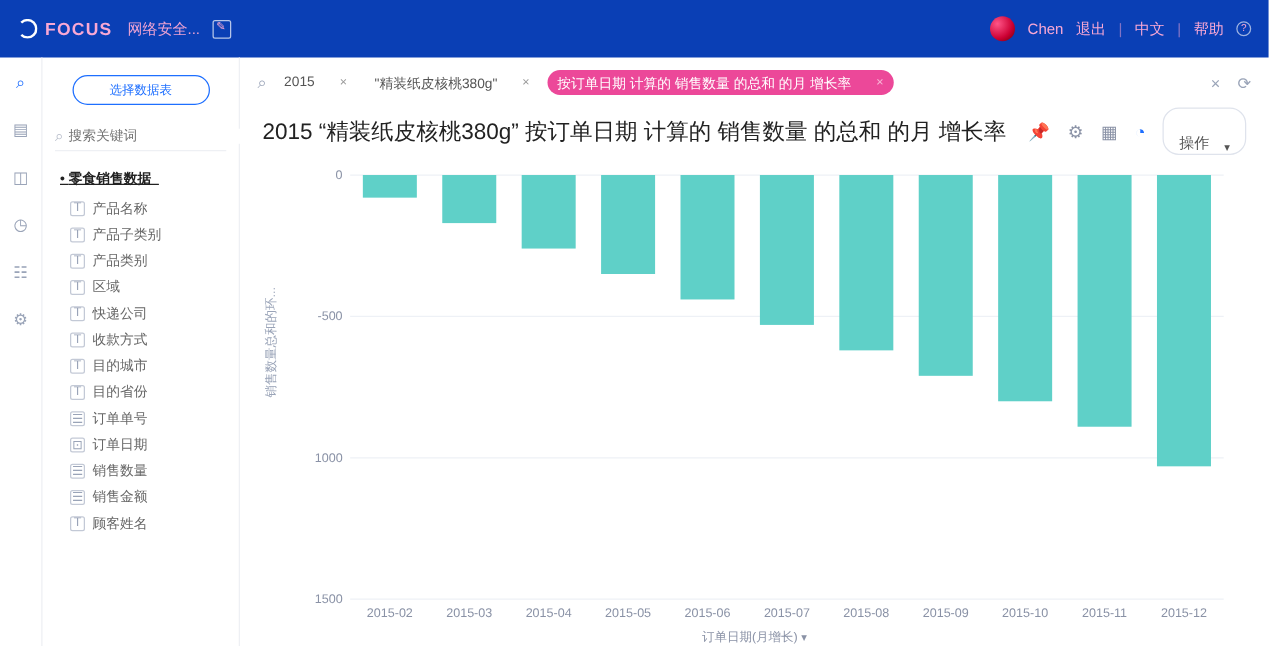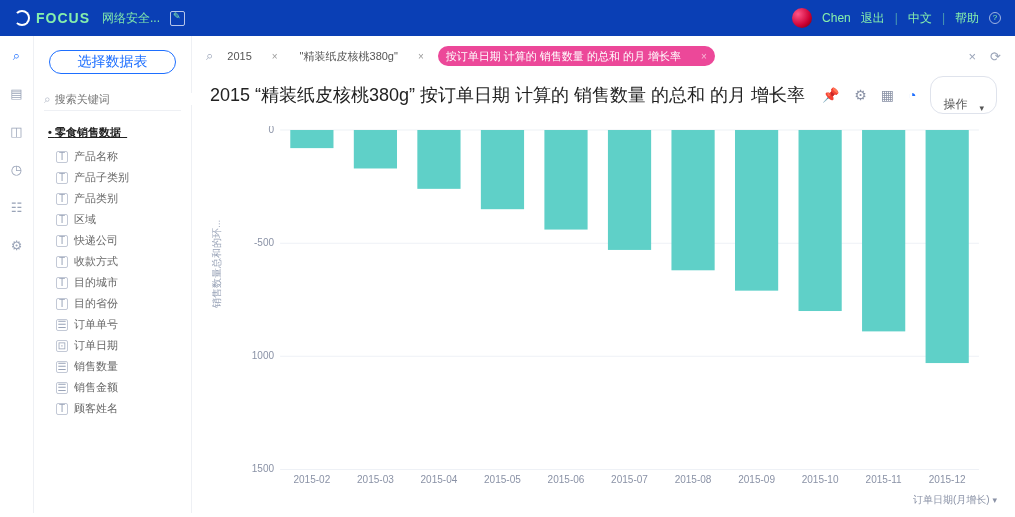--- a/index.html
+++ b/index.html
@@ -1,30 +1,30 @@
 <!DOCTYPE html>
 <html><head>
 <meta charset="utf-8">
 <style>
 *{margin:0;padding:0;box-sizing:border-box;font-family:-apple-system,"Segoe UI","PingFang SC","Microsoft YaHei",sans-serif}
 body{background:#fff;width:1015px;height:517px;overflow:hidden;position:relative}
-.topbar{height:36px;background:#0a3fb5;display:flex;align-items:center;color:#86efac;padding:16px 14px}
+.topbar{height:46px;background:#0a3fb5;display:flex;align-items:center;color:#f9a8d4;padding:16px 14px}
 .logo{display:flex;align-items:center;font-weight:600;font-size:14px;letter-spacing:1px}
 .logo-ico{width:16px;height:16px;border:2px solid #fff;border-radius:50%;border-left-color:transparent;margin-right:6px}
 .tabname{margin-left:12px;font-size:12px;opacity:.95}
 .tabedit{margin-left:10px;width:15px;height:15px;border:1px solid rgba(255,255,255,.7);border-radius:2px;position:relative}
 .tabedit::after{content:"✎";position:absolute;font-size:9px;top:-1px;left:2px}
 .top-right{margin-left:auto;display:flex;align-items:center;font-size:12px;gap:10px}
 .avatar{width:20px;height:20px;border-radius:50%;background:radial-gradient(circle at 30% 30%,#f58 0,#c03 60%,#600 100%)}
 .divider{opacity:.5}
 .below{display:flex;height:477px}
 .iconrail{width:34px;border-right:1px solid #eef0f4;display:flex;flex-direction:column;align-items:center;padding-top:12px;gap:22px;color:#9aa4b8}
 .iconrail div{width:16px;height:16px;font-size:13px;text-align:center;cursor:pointer}
 .sidebar{width:158px;border-right:1px solid #eef0f4;display:flex;flex-direction:column;font-size:12px;color:#555}
-.choosebtn{margin:14px auto 10px;width:127px;height:24px;border:1px solid #1e6fff;color:#1e6fff;border-radius:12px;font-size:14px;display:flex;align-items:center;justify-content:center;cursor:pointer}
+.choosebtn{margin:14px auto 10px;width:110px;height:24px;border:1px solid #1e6fff;color:#1e6fff;border-radius:12px;font-size:10px;display:flex;align-items:center;justify-content:center;cursor:pointer}
 .searchwrap{margin:4px 10px 8px;display:flex;align-items:center;color:#b6bcc9;border-bottom:1px solid #eef0f4;padding:4px 0}
 .searchwrap input{border:none;outline:none;font-size:11px;flex:1;color:#555}
 .section-h{font-size:11px;padding:6px 14px 4px;font-weight:700;color:#222;text-decoration:underline}
 .col-list{list-style:none;padding:2px 0}
 .col-list li{display:flex;align-items:center;padding:3px 14px 3px 22px;font-size:11px;color:#666;cursor:pointer}
 .col-ico{width:12px;height:12px;margin-right:6px;font-size:10px;color:#9aa4b8;display:inline-flex;align-items:center;justify-content:center;border:1px solid #c3c9d6;border-radius:2px}
 .addformula{margin:auto 0 14px;text-align:center}
 .addformula span{color:#1e6fff;font-size:11px;cursor:pointer}
 .main{flex:1;display:flex;flex-direction:column}
 .querybar{display:flex;align-items:center;padding:10px 14px 6px;gap:6px}
@@ -38,21 +38,21 @@
 .titlebar h2{font-size:18px;font-weight:400;color:#222}
 .toolbar{margin-left:auto;display:flex;align-items:center;gap:14px;color:#8a92a6;font-size:14px}
 .toolbar .pie{color:#1e6fff}
 .opbtn{border:1px solid #dfe3ec;border-radius:13px;height:38px;padding:0 12px;font-size:12px;display:flex;align-items:flex-end;gap:12px;cursor:pointer;color:#555}
 .chart{flex:1;position:relative;margin:0 18px 6px 18px}
 .plot{position:absolute;left:42px;right:12px;top:4px;bottom:34px}
 .grid line{stroke:#eef1f6}
 .bar{fill:#5fd0c8}
 .ylab{position:absolute;left:0;top:50%;transform:translateY(-50%) rotate(-90deg);transform-origin:left top;font-size:10px;color:#9aa4b8;white-space:nowrap}
 .ticks-y text,.ticks-x text{font-size:10px;fill:#8a92a6}
-.xlab{position:absolute;bottom:0;left:0;right:0;text-align:right;font-size:10px;color:#8a92a6}
+.xlab{position:absolute;bottom:0;left:0;right:0;text-align:center;font-size:10px;color:#8a92a6}
 </style>
 </head>
 <body>
 
 <div class="topbar">
   <div class="logo">
       <span class="logo-ico"></span>
       <span>FOCUS</span>
     </div>
   <span class="tabname">网络安全...</span>

